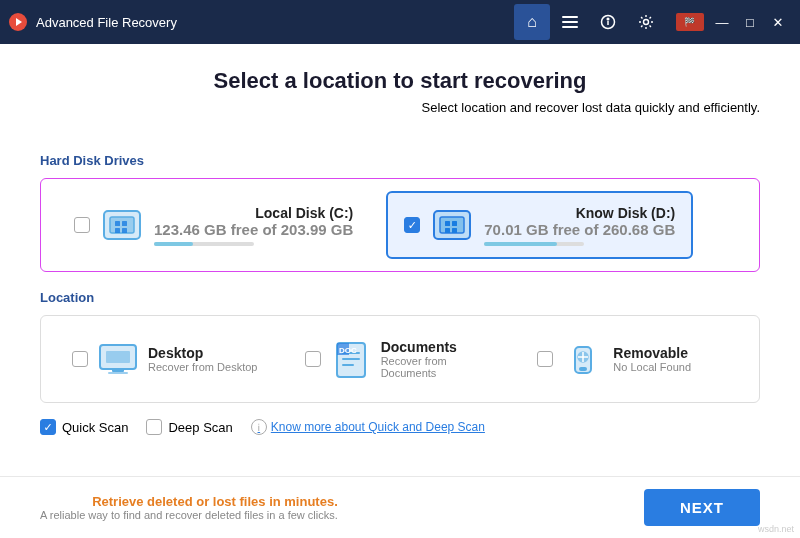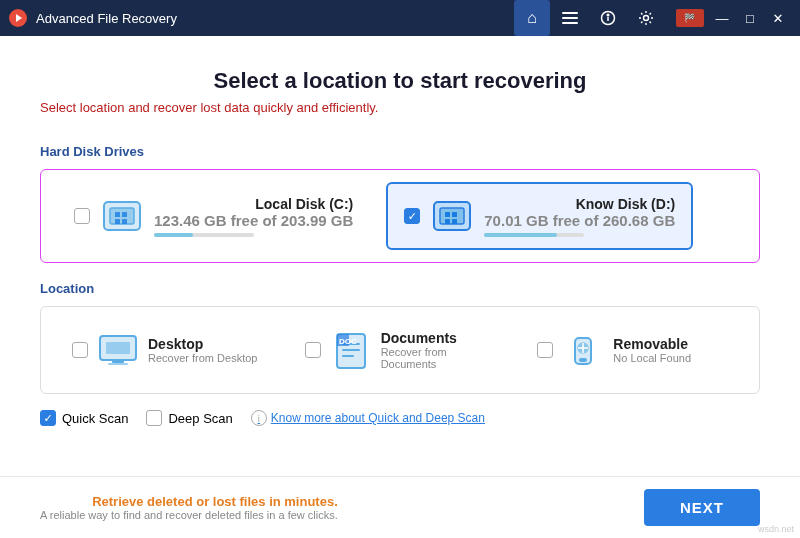--- a/index.html
+++ b/index.html
@@ -11,21 +11,21 @@
       overflow: hidden;
       display: flex;
       flex-direction: column;
     }
 
     
     .title-bar {
       background: #1a2a4a;
       display: flex;
       align-items: center;
-      height: 36px;
+      height: 44px;
       padding: 8px 8px;
       flex-shrink: 0;
     }
     .title-bar-logo {
       width: 20px;
       height: 20px;
       margin-right: 8px;
     }
     .title-bar-title {
       color: #ffffff;
@@ -75,36 +75,36 @@
       font-size: 9px;
       margin-right: 4px;
     }
 
     
     .main {
       flex: 1;
       background: #ffffff;
       display: flex;
       flex-direction: column;
-      padding: 32px 40px 0 40px;
+      padding: 24px 40px 0 40px;
       overflow: hidden;
     }
 
     .page-title {
       text-align: center;
       font-size: 22px;
       font-weight: 700;
       color: #1a1a2e;
       margin-bottom: 6px;
     }
     .page-subtitle {
-      text-align: left;
+      text-align: right;
       font-size: 13px;
-      color: #b91c1c;
-      margin-bottom: 29px;
+      color: #000000;
+      margin-bottom: 38px;
     }
 
     
     .section-label {
       font-size: 13px;
       font-weight: 600;
       color: #2a5298;
       margin-bottom: 10px;
     }
 

